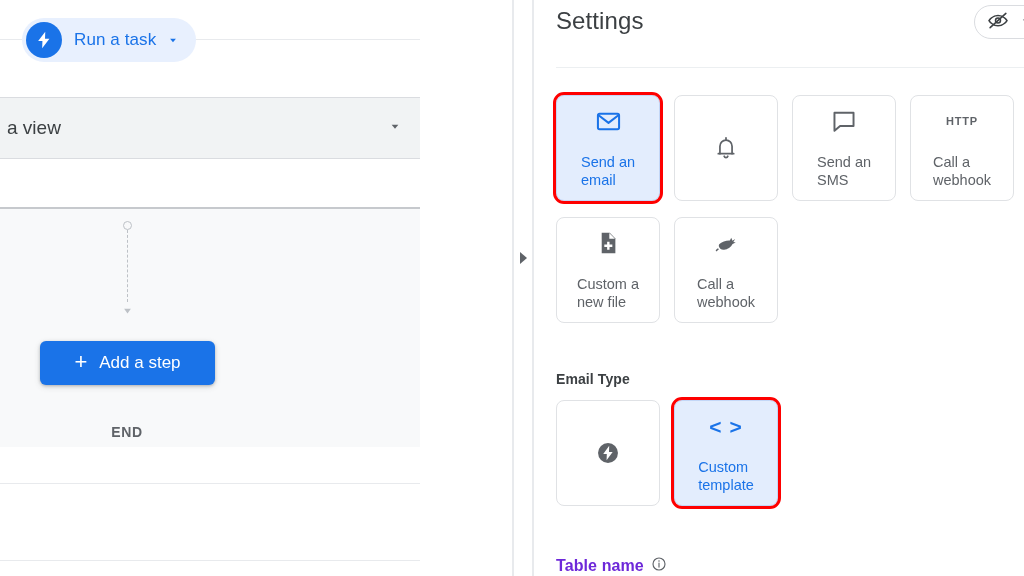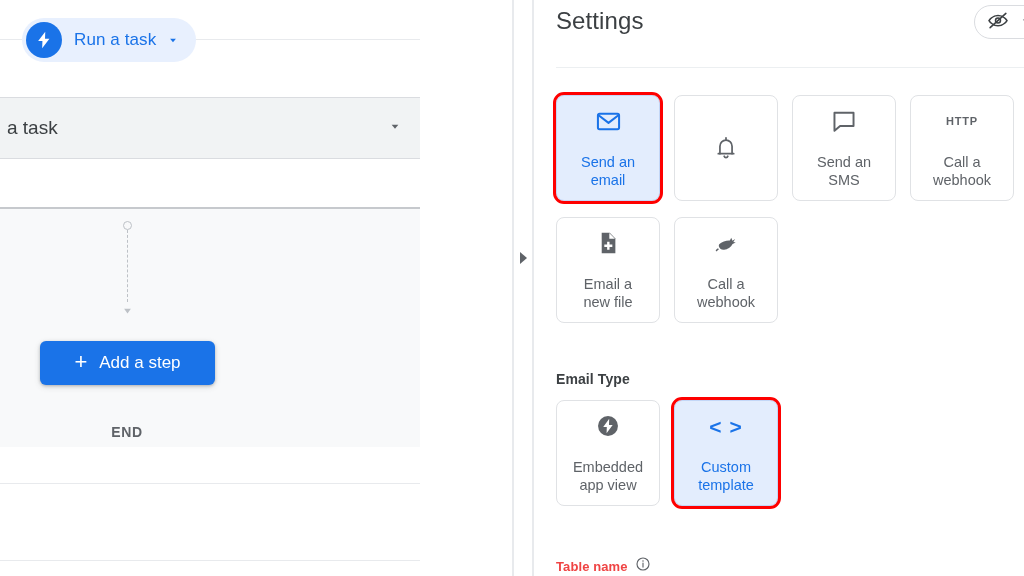--- a/index.html
+++ b/index.html
@@ -291,21 +291,21 @@
     height: 28px;
     display: flex;
     align-items: center;
     justify-content: center;
     color: #5f6368;
   }
   .action-card .card-label {
     font-size: 14.5px;
     line-height: 18px;
     color: #5f6368;
-    text-align: center;
+    text-align: left;
     max-width: 94px;
   }
   .action-card.selected {
     background: #e3edfd;
     border-color: #c3d7f7;
   }
   .action-card.selected .card-label { color: #1a73e8; }
   .action-card.selected .card-icon  { color: #1a73e8; }
   .action-card.highlighted {
     outline: 3px solid #fe0000;
@@ -343,23 +343,23 @@
 
   
   .table-name-row {
     position: absolute;
     left: 22px; top: 556px;
     display: flex;
     align-items: center;
     gap: 7px;
   }
   .table-name-label {
-    font-size: 13px;
+    font-size: 16px;
     font-weight: 700;
-    color: #ef4444;
+    color: #6d28d9;
     letter-spacing: .1px;
   }
 </style>
 </head>
 <body>
 
 <div class="root">
 
   <div class="left-pane">
 
@@ -374,21 +374,21 @@
         <span class="run-chip-label">Run a task</span>
         <span class="run-chip-caret">
           <svg width="14" height="14" viewBox="0 0 24 24" fill="#1a73e8" aria-hidden="true">
               <path d="M7 10l5 6 5-6z"></path>
             </svg>
         </span>
       </div>
     </div>
 
     <div class="task-select">
-      <span class="task-select-value">a task</span>
+      <span class="task-select-value">a view</span>
       <span class="task-select-caret">
         <svg width="16" height="16" viewBox="0 0 24 24" fill="#5f6368" aria-hidden="true">
             <path d="M7 10l5 6 5-6z"></path>
           </svg>
       </span>
     </div>
 
     <div class="flow-canvas">
       <div class="flow-connector">
         <span class="conn-dot"></span>
@@ -494,21 +494,21 @@
 
       <div class="action-card">
         <span class="card-icon">
           <svg width="26" height="26" viewBox="0 0 24 24" fill="currentColor" aria-hidden="true">
             <path d="M6.2 2.6h7.4l5.2 5.2v13.6H6.2z" fill="currentColor"></path>
             <path d="M13.2 2.8v5.2h5.2" fill="#ffffff"></path>
             <path d="M11.2 10.8h2.2v2.6h2.6v2.2h-2.6v2.6h-2.2v-2.6H8.6v-2.2h2.6z" fill="#ffffff"></path>
           </svg>
         </span>
         <span class="card-label">
-          <span>Email a</span><br>
+          <span>Custom a</span><br>
           <span>new file</span>
         </span>
       </div>
 
       <div class="action-card">
         <span class="card-icon">
           <svg width="27" height="27" viewBox="0 0 24 24" fill="currentColor" aria-hidden="true">
             <path d="M5.2 12.8c2.8-2.2 6.6-3.6 9.8-3.4l1.2-2.6 1.1 2.8 2.4-1.5-1.6 2.6 2.1.5-2.8 1.2c-1.4 2.7-4.3 4.9-7.6 5.1-2.6.2-4.2-1.4-4.6-3.1-.2-.7 0-1.2.4-1.5z"></path>
             <path d="M4.4 16.2c-.9.6-1.6 1.3-2.1 2.1l1 .8c.5-.8 1.2-1.5 2-2z"></path>
           </svg>
@@ -524,24 +524,20 @@
     <div class="email-type-title">Email Type</div>
 
     <div class="email-type-grid">
 
       <div class="action-card">
         <span class="card-icon">
           <svg width="26" height="26" viewBox="0 0 24 24" aria-hidden="true">
             <circle cx="12" cy="12" r="9.2" fill="#5f6368"></circle>
             <path d="M13.1 5.4L7.6 13h3.3l-.2 5.6L16.3 11h-3.4z" fill="#ffffff"></path>
           </svg>
-        </span>
-        <span class="card-label">
-          <span>Embedded</span><br>
-          <span>app view</span>
         </span>
       </div>
 
       <div class="action-card selected highlighted">
         <span class="card-icon">
           <span class="code-glyph">&lt; &gt;</span>
         </span>
         <span class="card-label">
           <span>Custom</span><br>
           <span>template</span>

